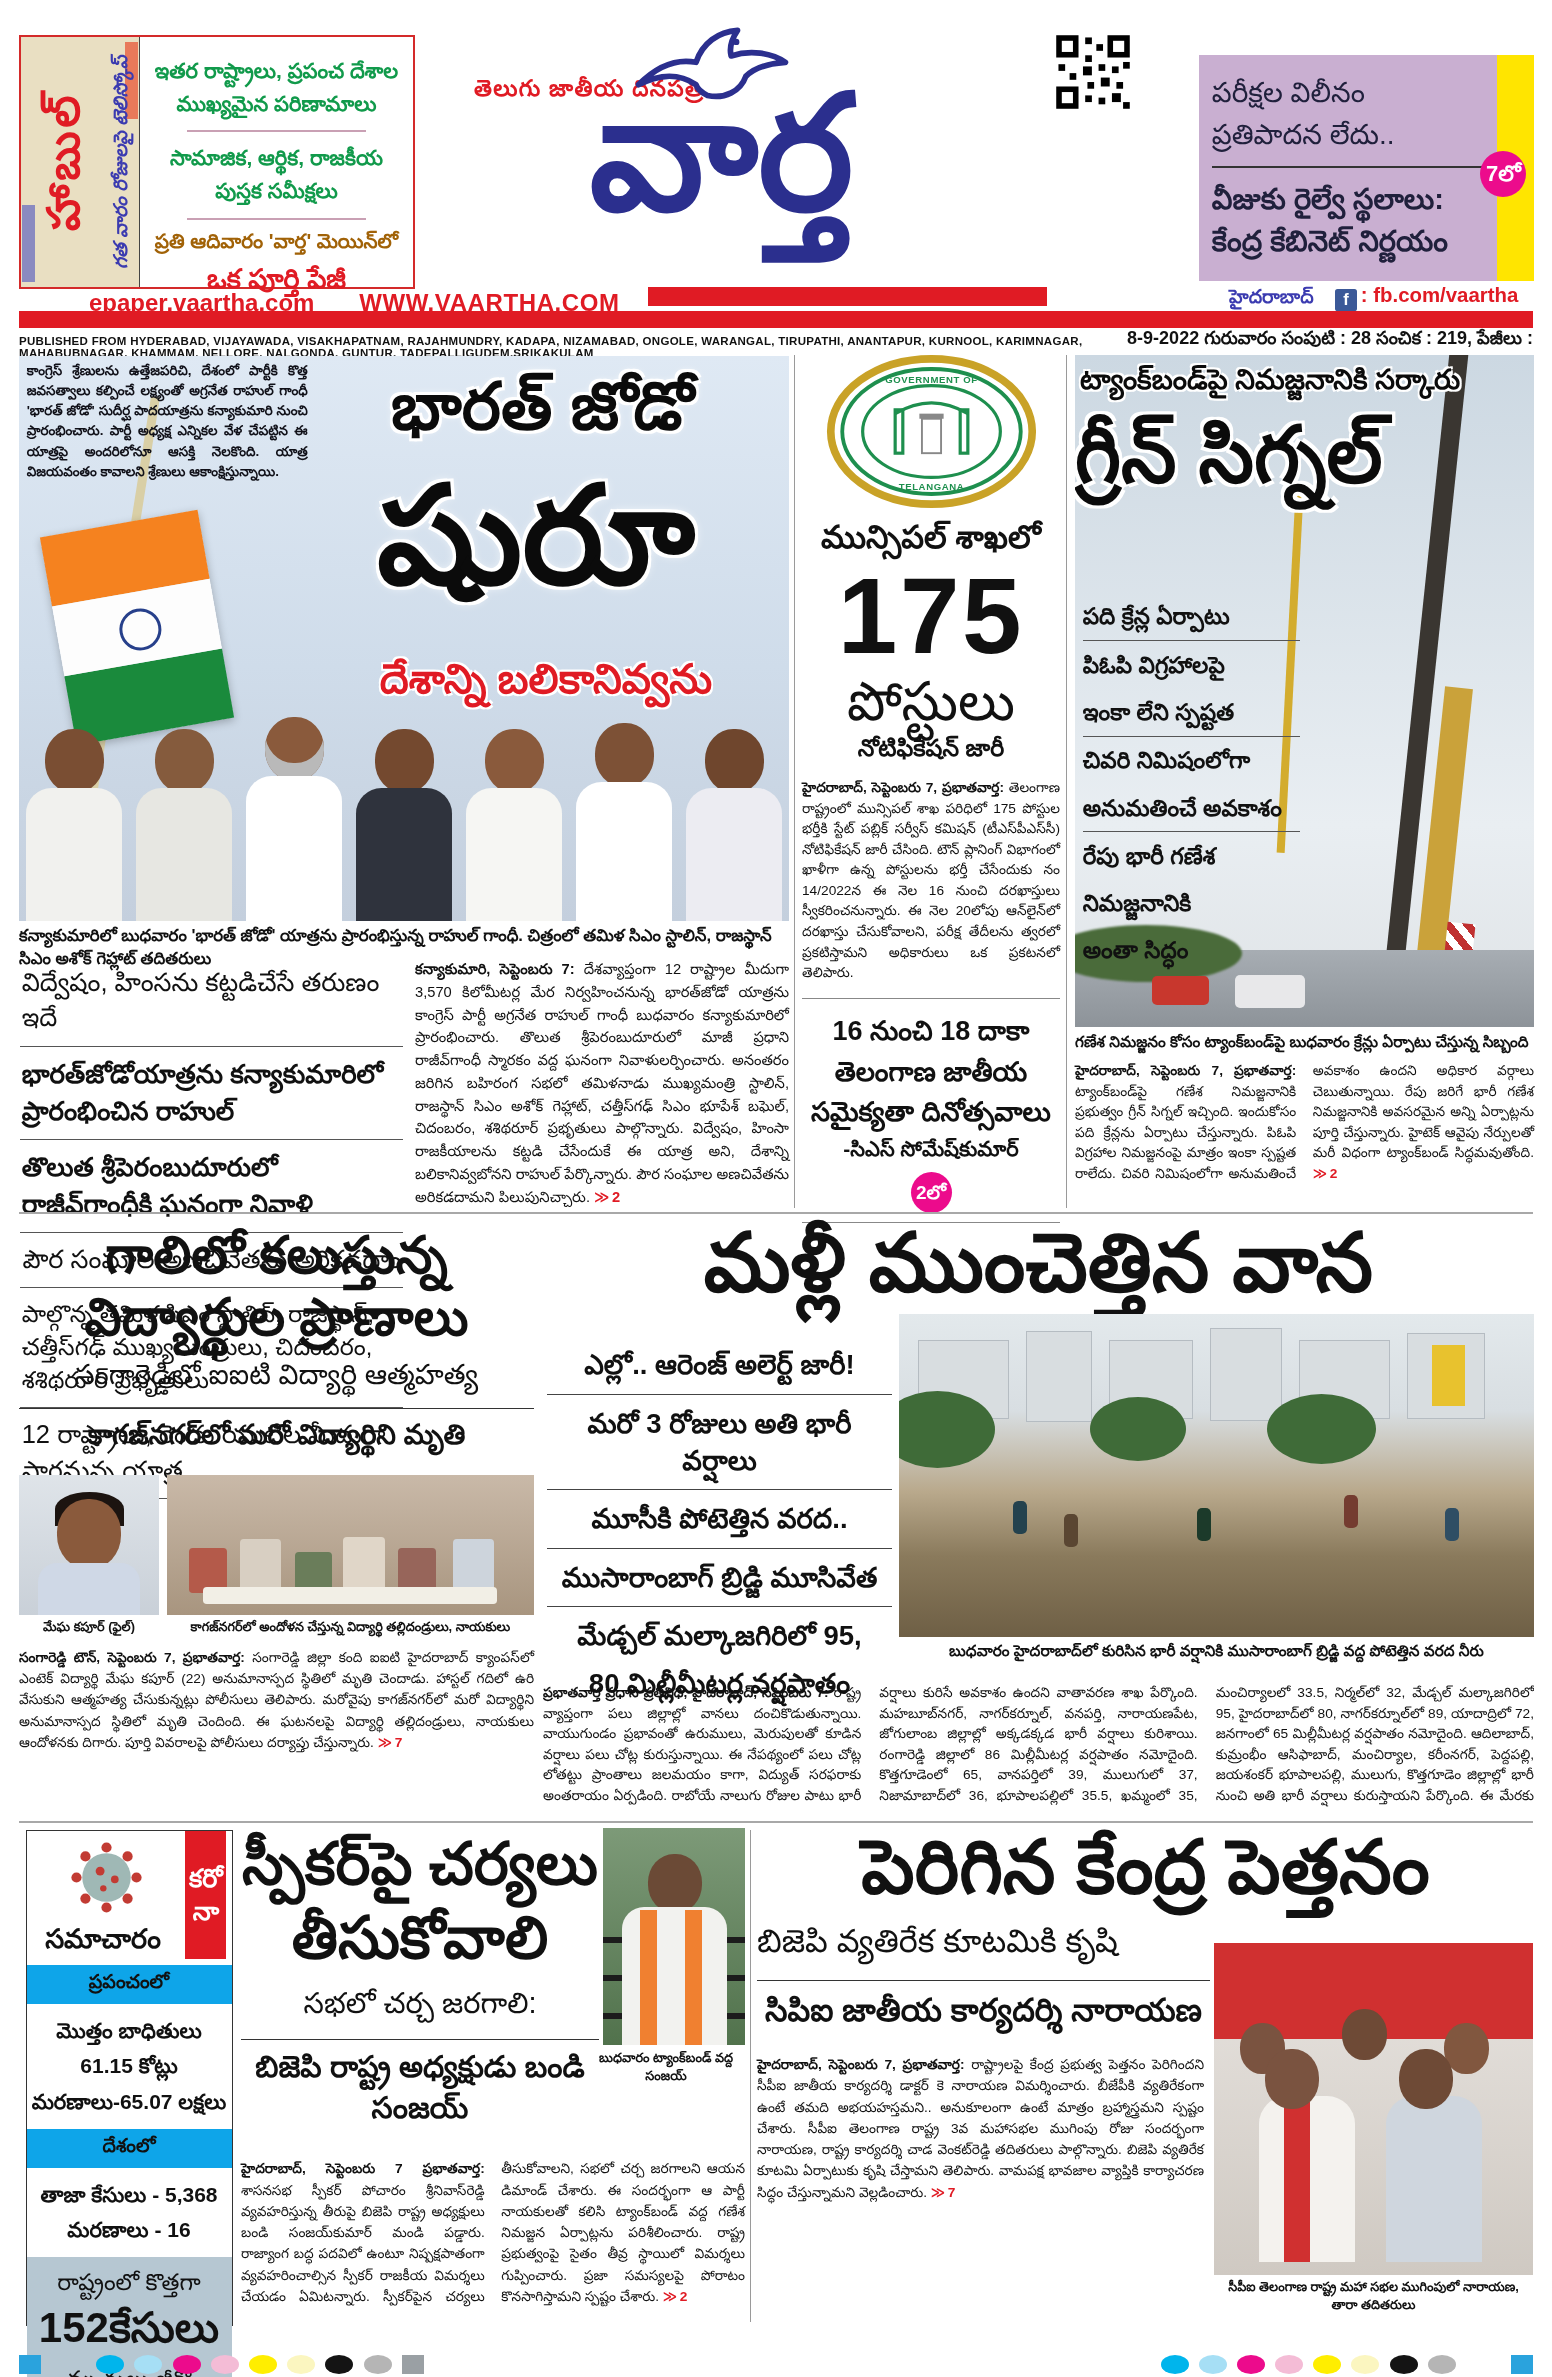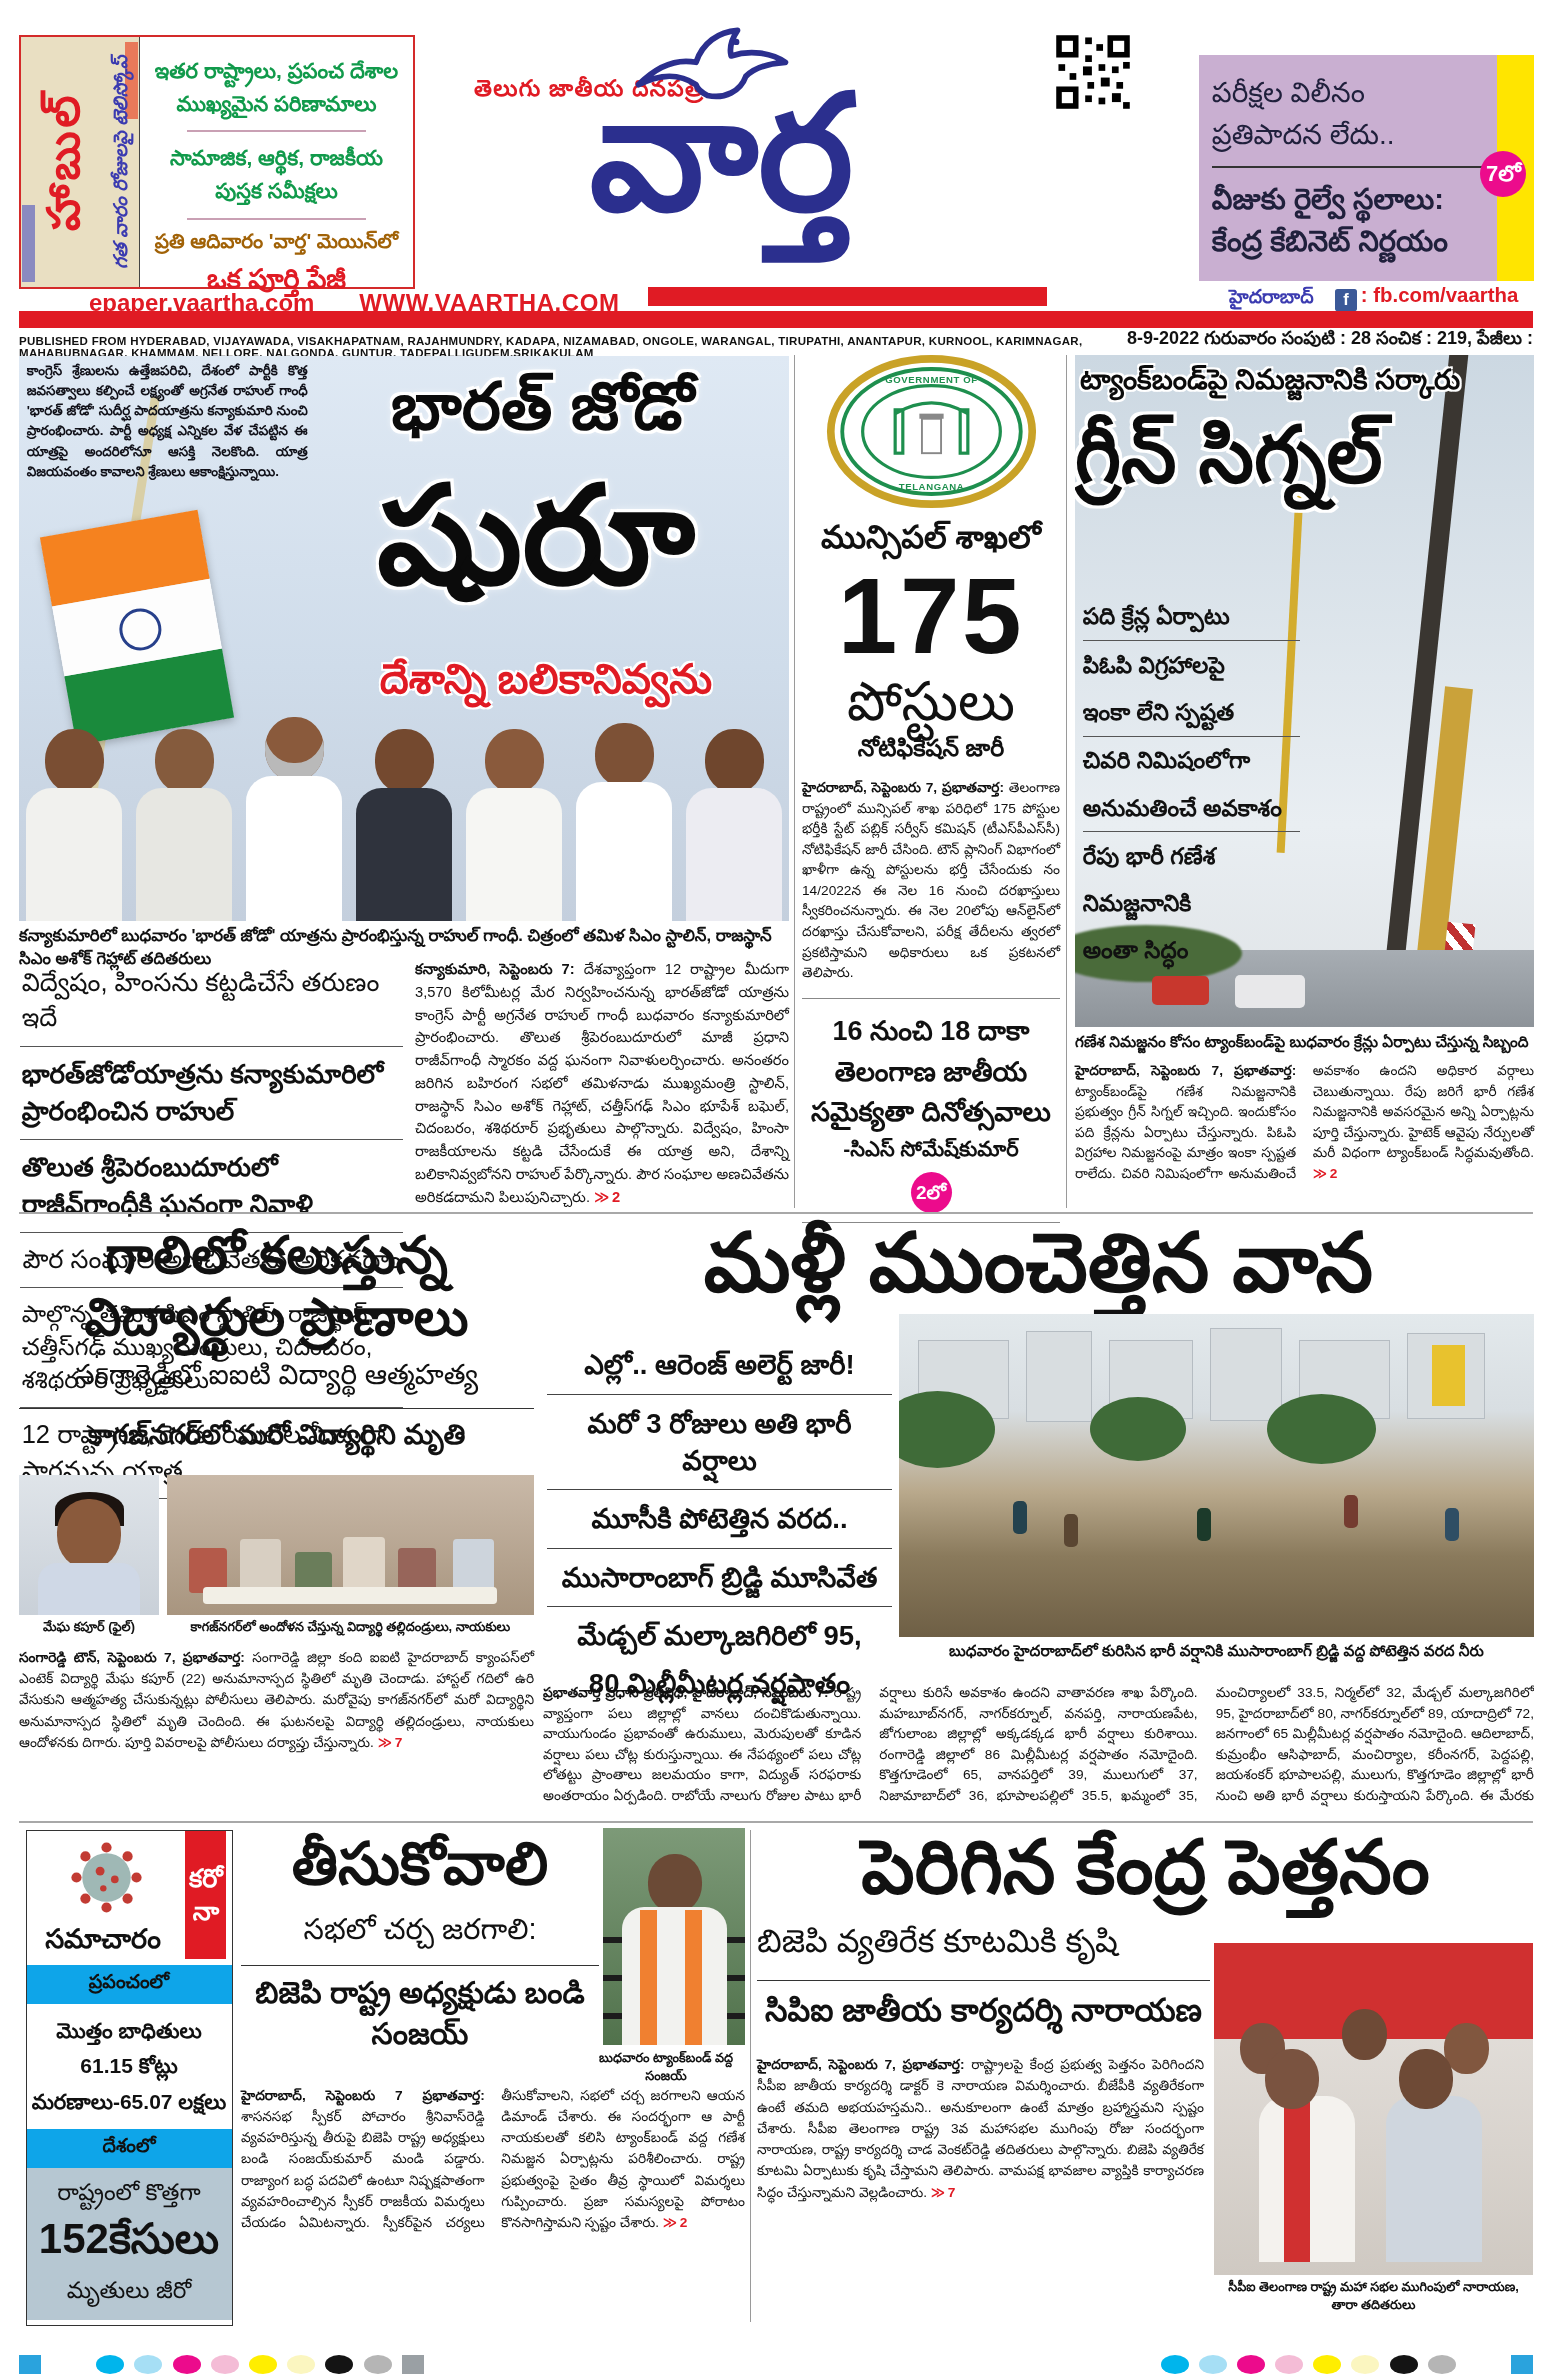--- a/index.html
+++ b/index.html
@@ -484,39 +484,44 @@
           <span>నా</span>
       </div>
     </div>
     <div class="c-band">ప్రపంచంలో</div>
     <div class="c-lines">
       <div>మొత్తం బాధితులు</div>
       <div>61.15  కోట్లు</div>
       <div>మరణాలు-65.07 లక్షలు</div>
     </div>
     <div class="c-band">దేశంలో</div>
+    <div class="c-lines">
+      <div>తాజా కేసులు - 5,368</div>
+      <div>మరణాలు - 16</div>
+    </div>
     <div class="c-state">
       <div class="cs1">రాష్ట్రంలో కొత్తగా</div>
       <div class="cs2">152కేసులు</div>
       <div class="cs3">మృతులు జీరో</div>
     </div>
 
   </div>
 
   <div class="abs speaker">
     <div class="sp-photo">
       <div class="sp-rail" style="top:109px;"></div>
       <div class="sp-rail" style="top:147px;"></div>
       <div class="sp-rail" style="top:185px;"></div>
       <div class="sp-head"></div>
       <div class="sp-bodyv"></div>
       <div class="sp-scarf"></div>
       <div class="sp-scarf2"></div>
     </div>
     <div class="sp-cap">బుధవారం ట్యాంక్‌బండ్ వద్ద సంజయ్</div>
+    <div class="sp-h">స్పీకర్‌పై చర్యలు</div>
     <div class="sp-h">తీసుకోవాలి</div>
     <div class="sp-sub1">సభలో చర్చ జరగాలి:</div>
     <div class="sp-sub2">బిజెపి రాష్ట్ర అధ్యక్షుడు బండి సంజయ్</div>
     <div class="sp-body">
       <b>హైదరాబాద్, సెప్టెంబరు 7 ప్రభాతవార్త:</b>
       <span>శాసనసభ స్పీకర్ పోచారం శ్రీనివాస్‌రెడ్డి వ్యవహరిస్తున్న తీరుపై బిజెపి రాష్ట్ర అధ్యక్షులు బండి సంజయ్‌కుమార్ మండి పడ్డారు. రాజ్యాంగ బద్ధ పదవిలో ఉంటూ నిష్పక్షపాతంగా వ్యవహరించాల్సిన స్పీకర్ రాజకీయ విమర్శలు చేయడం ఏమిటన్నారు. స్పీకర్‌పైన చర్యలు తీసుకోవాలని, సభలో చర్చ జరగాలని ఆయన డిమాండ్ చేశారు. ఈ సందర్భంగా ఆ పార్టీ నాయకులతో కలిసి ట్యాంక్‌బండ్ వద్ద గణేశ నిమజ్జన ఏర్పాట్లను పరిశీలించారు. రాష్ట్ర ప్రభుత్వంపై సైతం తీవ్ర స్థాయిలో విమర్శలు గుప్పించారు. ప్రజా సమస్యలపై పోరాటం కొనసాగిస్తామని స్పష్టం చేశారు.</span>
       <span class="jump">2</span>
     </div>
   </div>
 

